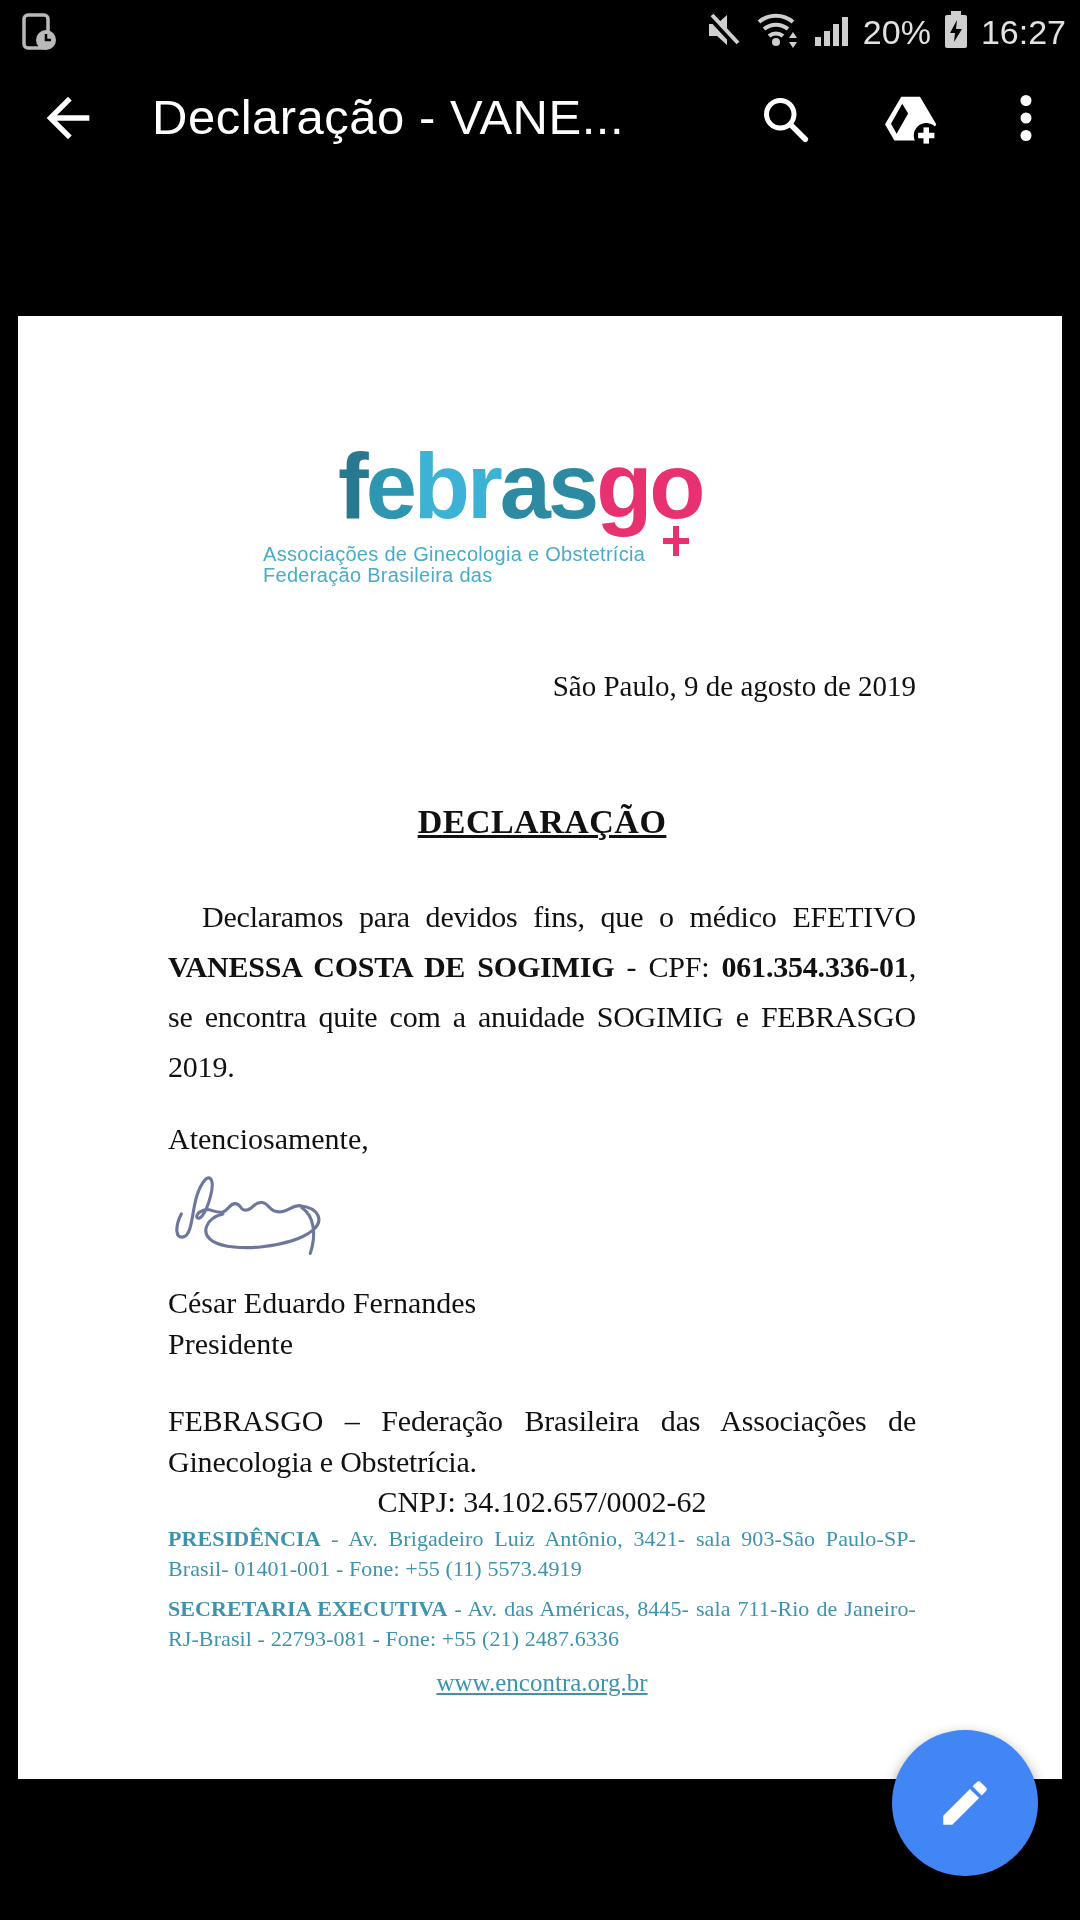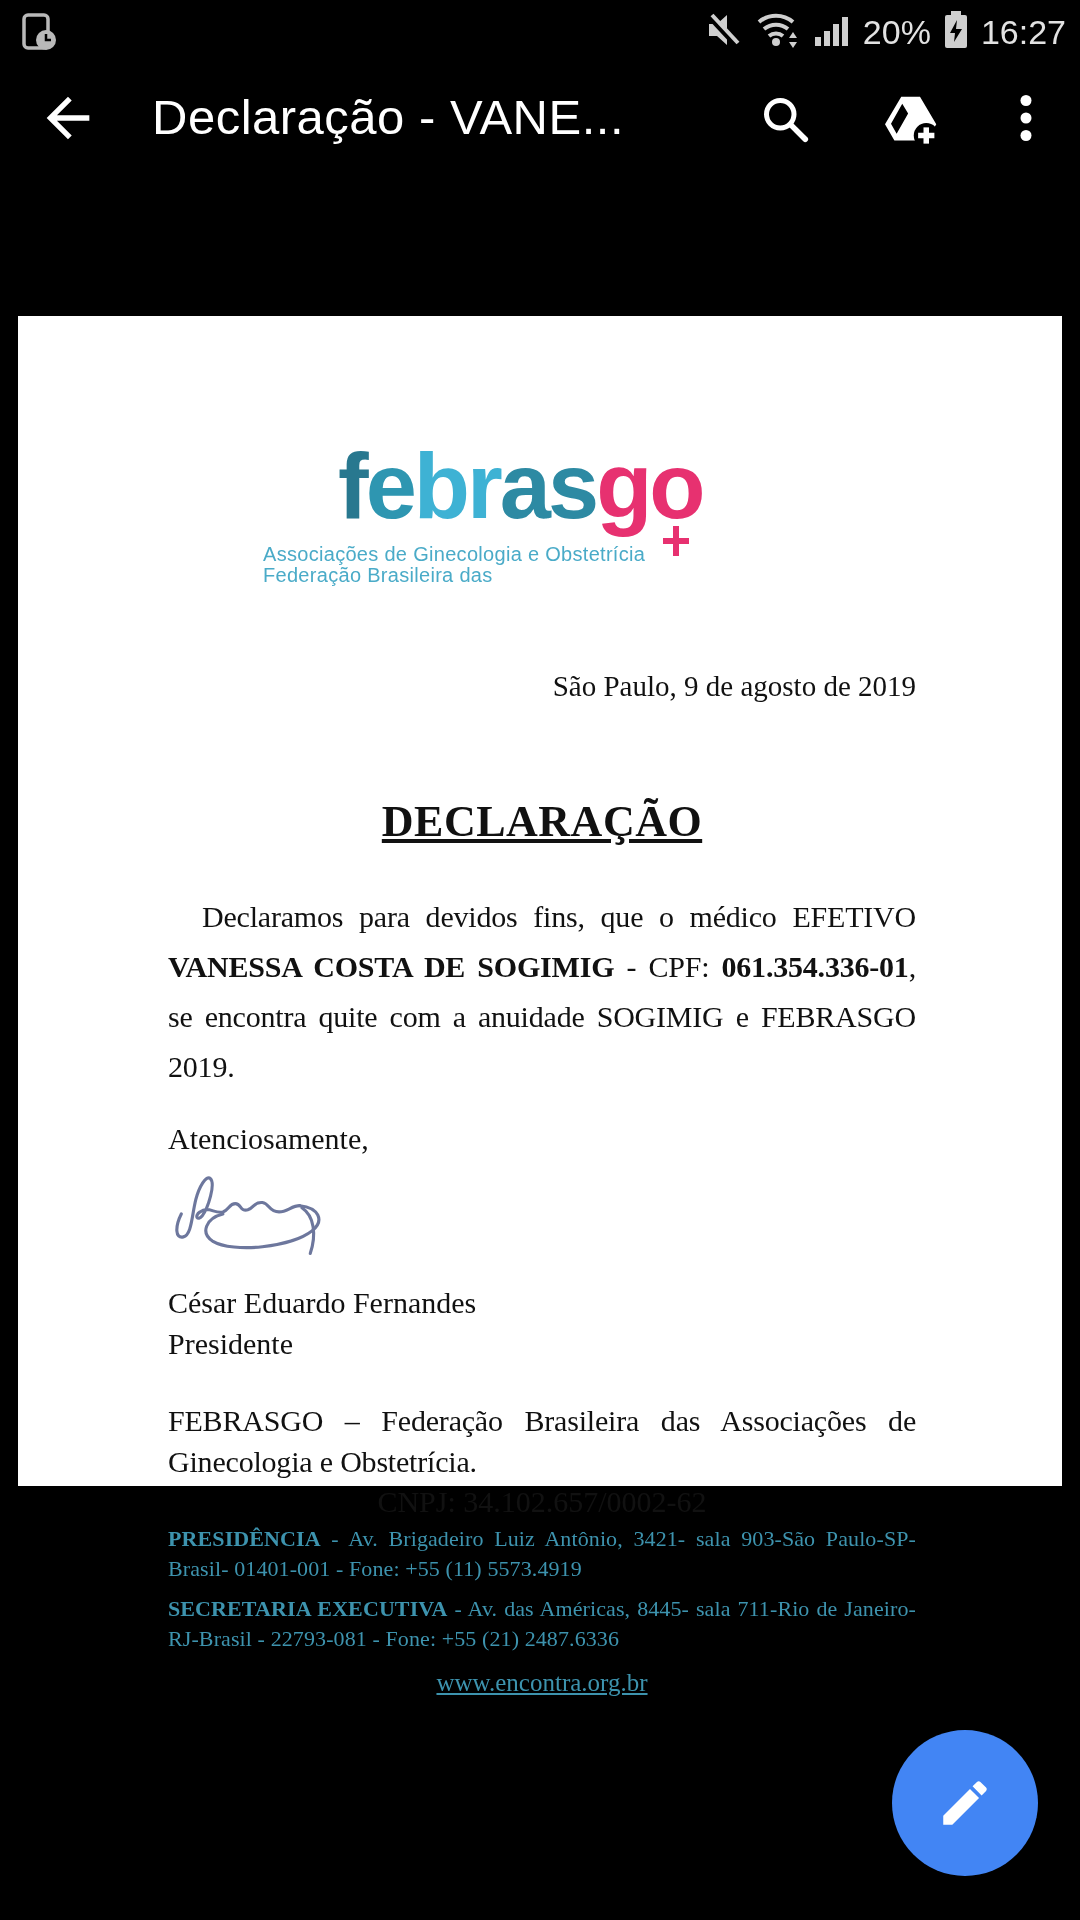--- a/index.html
+++ b/index.html
@@ -16,21 +16,21 @@
   #app-bar { position:absolute; left:0; top:62px; width:1080px; height:112px; background:#000; }
   #back-btn { position:absolute; left:36px; top:24px; width:64px; height:64px; }
   #app-title { position:absolute; left:152px; top:22px; color:#fff; font-size:49px;
                line-height:66px; font-weight:400; letter-spacing:0.5px; white-space:nowrap; }
   .bar-icon { position:absolute; top:26px; width:60px; height:60px; }
   #search-btn { left:754px; }
   #drive-btn  { left:880px; }
   #menu-btn   { left:996px; }
 
   
-  #page { position:absolute; left:18px; top:316px; width:1044px; height:1170px; background:#fff; }
+  #page { position:absolute; left:18px; top:316px; width:1044px; height:1463px; background:#fff; }
   #page-inner { padding:0 146px 0 150px; height:100%;
                 font-family:"Liberation Serif", serif; color:#111; }
 
   
   #logo-block { margin-top:122px; }
   #logo-word { font-family:"Liberation Sans", sans-serif; font-weight:bold;
                font-size:92px; line-height:96px; letter-spacing:-3px; margin-left:170px;
                white-space:nowrap; }
   .lg-f  { color:#28788f; } .lg-e  { color:#2e96b1; }
   .lg-br { color:#3eb2d4; } .lg-as { color:#2d8aa3; }
@@ -38,21 +38,21 @@
   #logo-o { position:relative; display:inline-block; }
   #female-cross { position:absolute; left:50%; bottom:-22px; width:6px; height:30px;
                   background:#e73170; transform:translateX(-50%); }
   #female-cross::after { content:""; position:absolute; left:-10px; top:12px;
                   width:26px; height:6px; background:#e73170; }
   #logo-tagline { margin:10px 0 0 95px; font-family:"Liberation Sans", sans-serif;
                   font-size:20px; line-height:21px; color:#4aabc8; letter-spacing:0.3px; }
 
   
   #date-line { margin-top:80px; text-align:right; font-size:29px; line-height:40px; }
-  #doc-heading { margin-top:94px; text-align:center; font-size:44px; line-height:44px;
+  #doc-heading { margin-top:94px; text-align:center; font-size:34px; line-height:44px;
                  font-weight:bold; letter-spacing:0.5px; }
   #doc-heading span { text-decoration:underline; }
   #body-par { margin-top:48px; font-size:30px; line-height:50px; text-align:justify;
               text-indent:34px; letter-spacing:-0.2px; }
   .bold { font-weight:bold; }
   #closing { margin-top:26px; font-size:30px; line-height:42px; }
   #signature { margin-top:2px; display:block; }
   #signer { margin-top:16px; font-size:30px; line-height:41px; }
   #org-par { margin-top:36px; font-size:30px; line-height:41px; text-align:justify;
              letter-spacing:-0.2px; }

